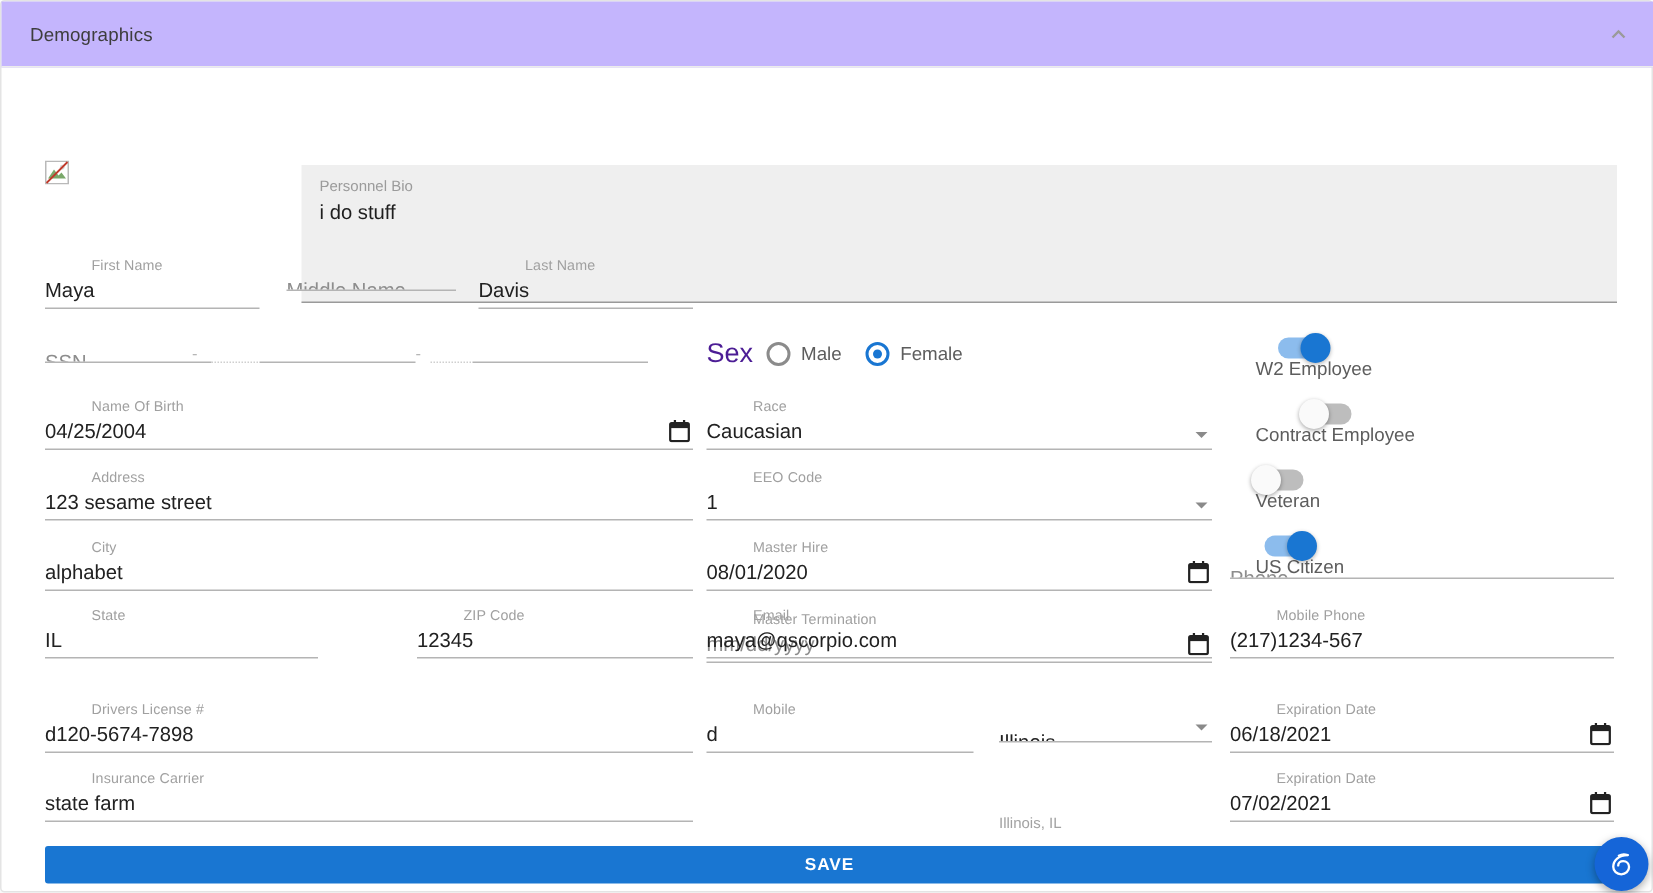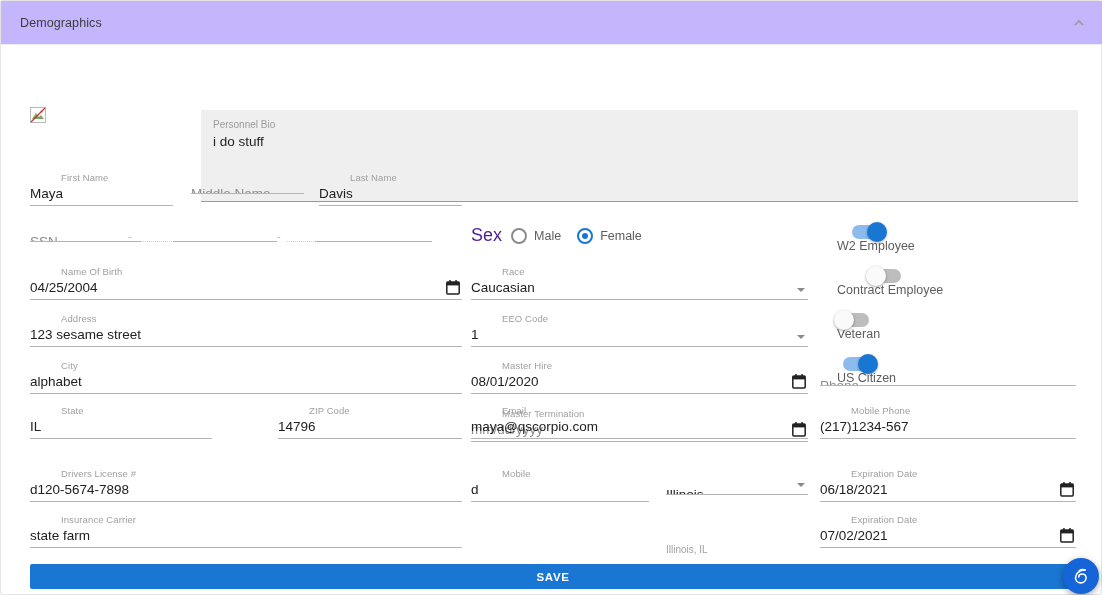--- a/index.html
+++ b/index.html
@@ -295,21 +295,21 @@
     </div>
 
     <div class="fld" style="left:29px; top:360px; width:182px;">
       <div class="lbl">State</div>
       <div class="val">IL</div>
       <div class="rule"></div>
     </div>
 
     <div class="fld" style="left:277px; top:360px; width:184px;">
       <div class="lbl">ZIP Code</div>
-      <div class="val">14796</div>
+      <div class="val">12345</div>
       <div class="rule"></div>
     </div>
 
     <div class="fld" style="left:470px; top:360px; width:337px;">
       <div class="lbl">Email</div>
       <div class="val">maya@qscorpio.com</div>
       <div class="rule"></div>
     </div>
 
     <div class="fld" style="left:819px; top:360px; width:256px;">

